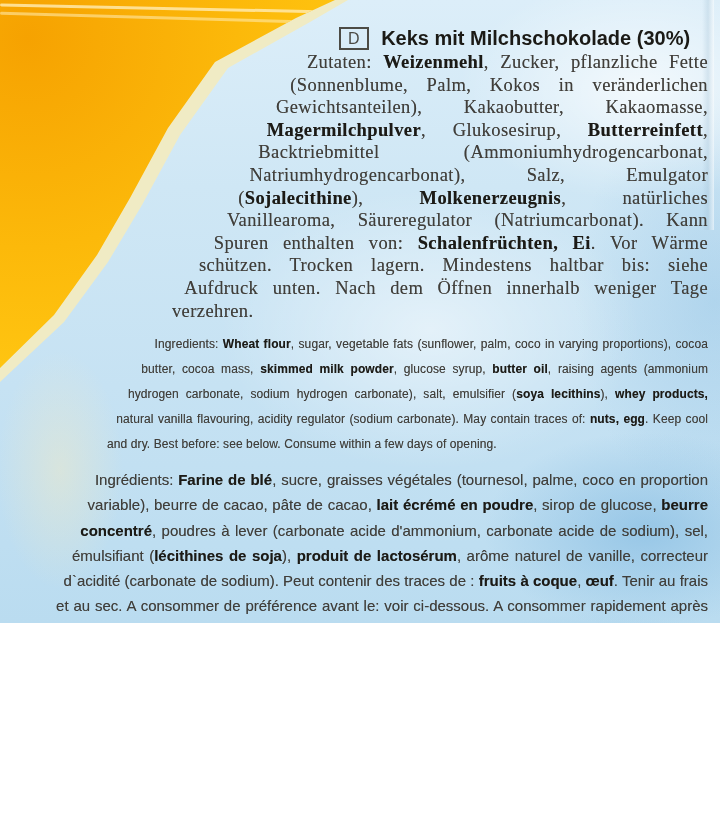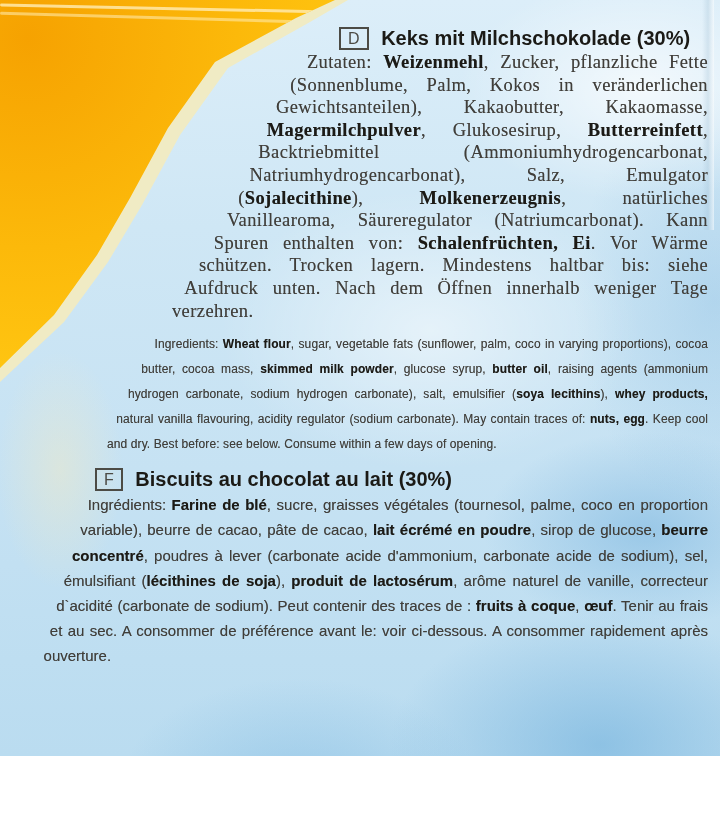--- a/index.html
+++ b/index.html
@@ -1,21 +1,21 @@
 <!DOCTYPE html>
 <html style="--sky: #cfe7f5; --sky_light: #dceef9; --wedge_yellow: #ffc511; --wedge_orange: #f6a201; --wedge_edge: #f0ebc4; --text: #403e3a; --text_bold: #1b1a16;"><head>
 <meta charset="utf-8">
 <style>
   html,body{margin:0;padding:0;}
   body{
     width:720px;height:823px;overflow:hidden;
     font-family:"Liberation Sans",sans-serif;
   }
   .scene{
-    position:relative;width:720px;height:756px;overflow:hidden;
+    position:relative;width:720px;height:623px;overflow:hidden;
     background:
       radial-gradient(ellipse 260px 160px at 640px 90px,  rgba(255,255,255,.70), rgba(255,255,255,0) 70%),
       radial-gradient(ellipse 300px 200px at 430px 330px, rgba(255,255,255,.50), rgba(255,255,255,0) 70%),
       radial-gradient(ellipse 90px 170px  at 60px 470px,  rgba(243,234,196,.45), rgba(243,234,196,0) 70%),
       radial-gradient(ellipse 230px 140px at 645px 530px, rgba(112,175,220,.50), rgba(112,175,220,0) 70%),
       radial-gradient(ellipse 300px 190px at 600px 745px, rgba(105,172,218,.55), rgba(105,172,218,0) 70%),
       radial-gradient(ellipse 260px 160px at 300px 790px, rgba(120,182,224,.45), rgba(120,182,224,0) 70%),
       radial-gradient(ellipse 200px 300px at 715px 300px, rgba(128,184,224,.35), rgba(128,184,224,0) 70%),
       linear-gradient(180deg, var(--sky_light) 0%, var(--sky) 30%, #c6e2f3 62%, #badcf0 100%);
   }
@@ -80,20 +80,16 @@
         <span class="title">Keks mit Milchschokolade (30%)</span>
       </div>
       <div class="body"><span>Zutaten: </span><span class="b">Weizenmehl</span><span>, Zucker, pflanzliche Fette (Sonnenblume, Palm, Kokos in veränderlichen Gewichtsanteilen), Kakaobutter, Kakaomasse, </span><span class="b">Magermilchpulver</span><span>, Glukosesirup, </span><span class="b">Butterreinfett</span><span>, Backtriebmittel (Ammoniumhydrogencarbonat, Natriumhydrogencarbonat), Salz, Emulgator (</span><span class="b">Sojalecithine</span><span>), </span><span class="b">Molkenerzeugnis</span><span>, natürliches Vanillearoma, Säureregulator (Natriumcarbonat). Kann Spuren enthalten von: </span><span class="b">Schalenfrüchten, Ei</span><span>. Vor Wärme schützen. Trocken lagern. Mindestens haltbar bis: siehe Aufdruck unten. Nach dem Öffnen innerhalb weniger Tage verzehren.</span></div>
     </section>
 
     <section class="sec-gb">
       <div class="body"><span>Ingredients: </span><span class="b">Wheat flour</span><span>, sugar, vegetable fats (sunflower, palm, coco in varying proportions), cocoa butter, cocoa mass, </span><span class="b">skimmed milk powder</span><span>, glucose syrup, </span><span class="b">butter oil</span><span>, raising agents (ammonium hydrogen carbonate, sodium hydrogen carbonate), salt, emulsifier (</span><span class="b">soya lecithins</span><span>), </span><span class="b">whey products,</span><span> natural vanilla flavouring, acidity regulator (sodium carbonate). May contain traces of: </span><span class="b">nuts, egg</span><span>. Keep cool and dry. Best before: see below. Consume within a few days of opening.</span></div>
     </section>
 
     <section class="sec-fr">
-      <div class="hdr">
-        <span class="code-box">F</span>
-        <span class="title">Biscuits au chocolat au lait (30%)</span>
-      </div>
       <div class="body"><span>Ingrédients: </span><span class="b">Farine de blé</span><span>, sucre, graisses végétales (tournesol, palme, coco en proportion variable), beurre de cacao, pâte de cacao, </span><span class="b">lait écrémé en poudre</span><span>, sirop de glucose, </span><span class="b">beurre concentré</span><span>, poudres à lever (carbonate acide d'ammonium, carbonate acide de sodium), sel, émulsifiant (</span><span class="b">lécithines de soja</span><span>), </span><span class="b">produit de lactosérum</span><span>, arôme naturel de vanille, correcteur d`acidité (carbonate de sodium). Peut contenir des traces de : </span><span class="b">fruits à coque</span><span>, </span><span class="b">œuf</span><span>. Tenir au frais et au sec. A consommer de préférence avant le: voir ci-dessous. A consommer rapidement après ouverture.</span></div>
     </section>
   </div>
 </div>
 
 </body></html>

